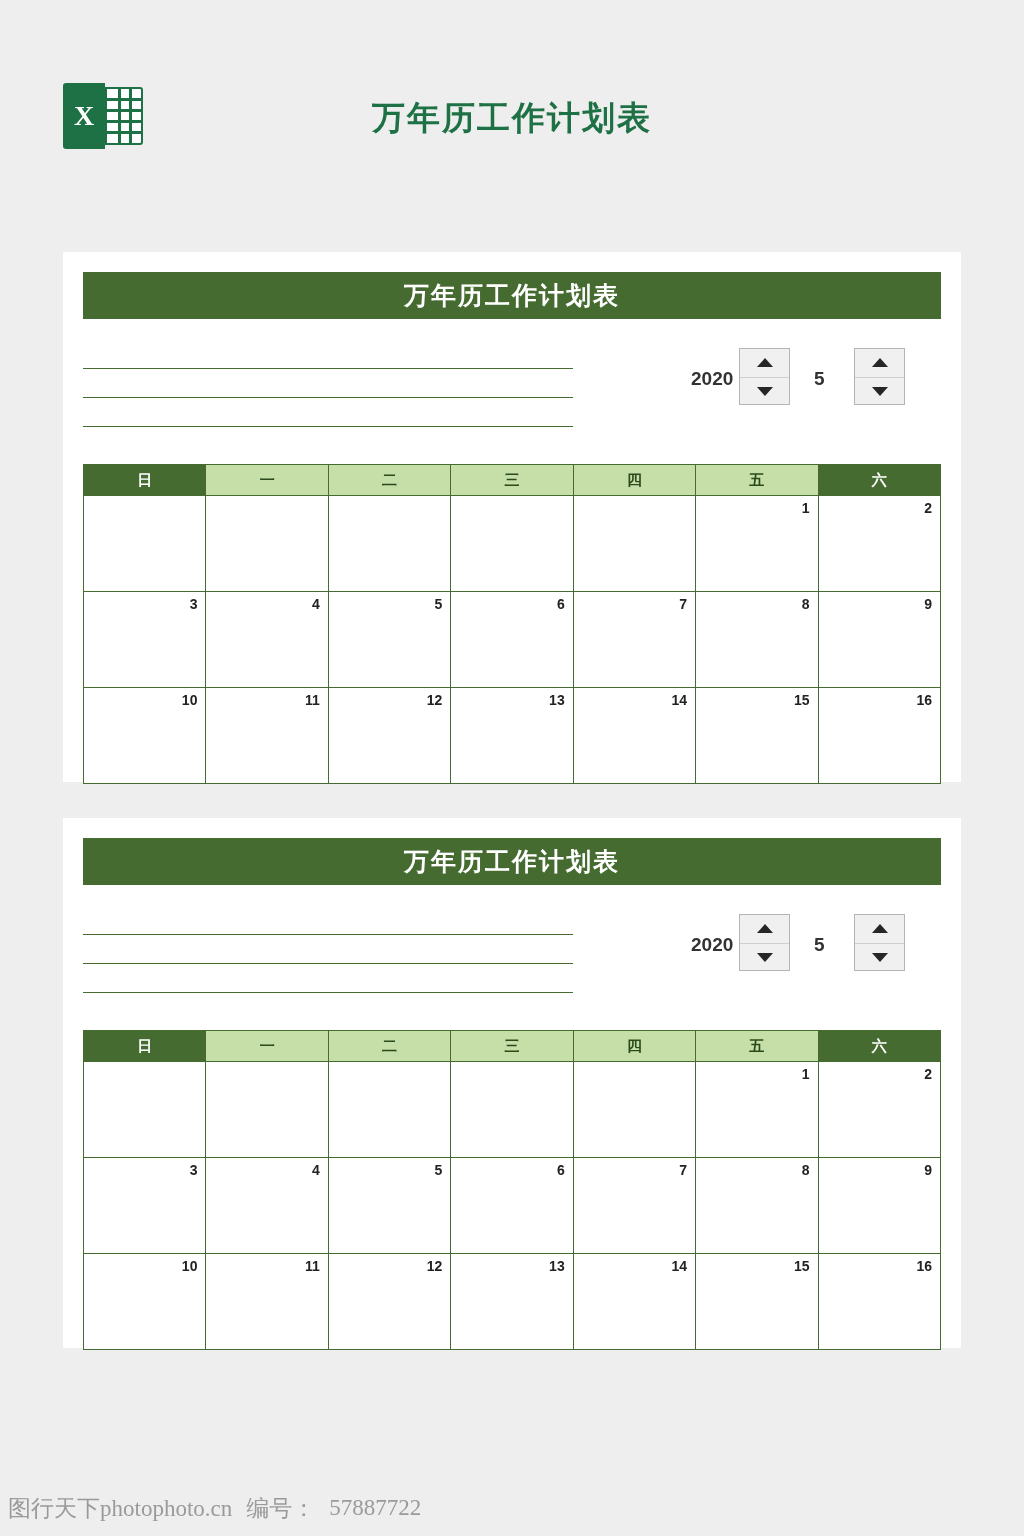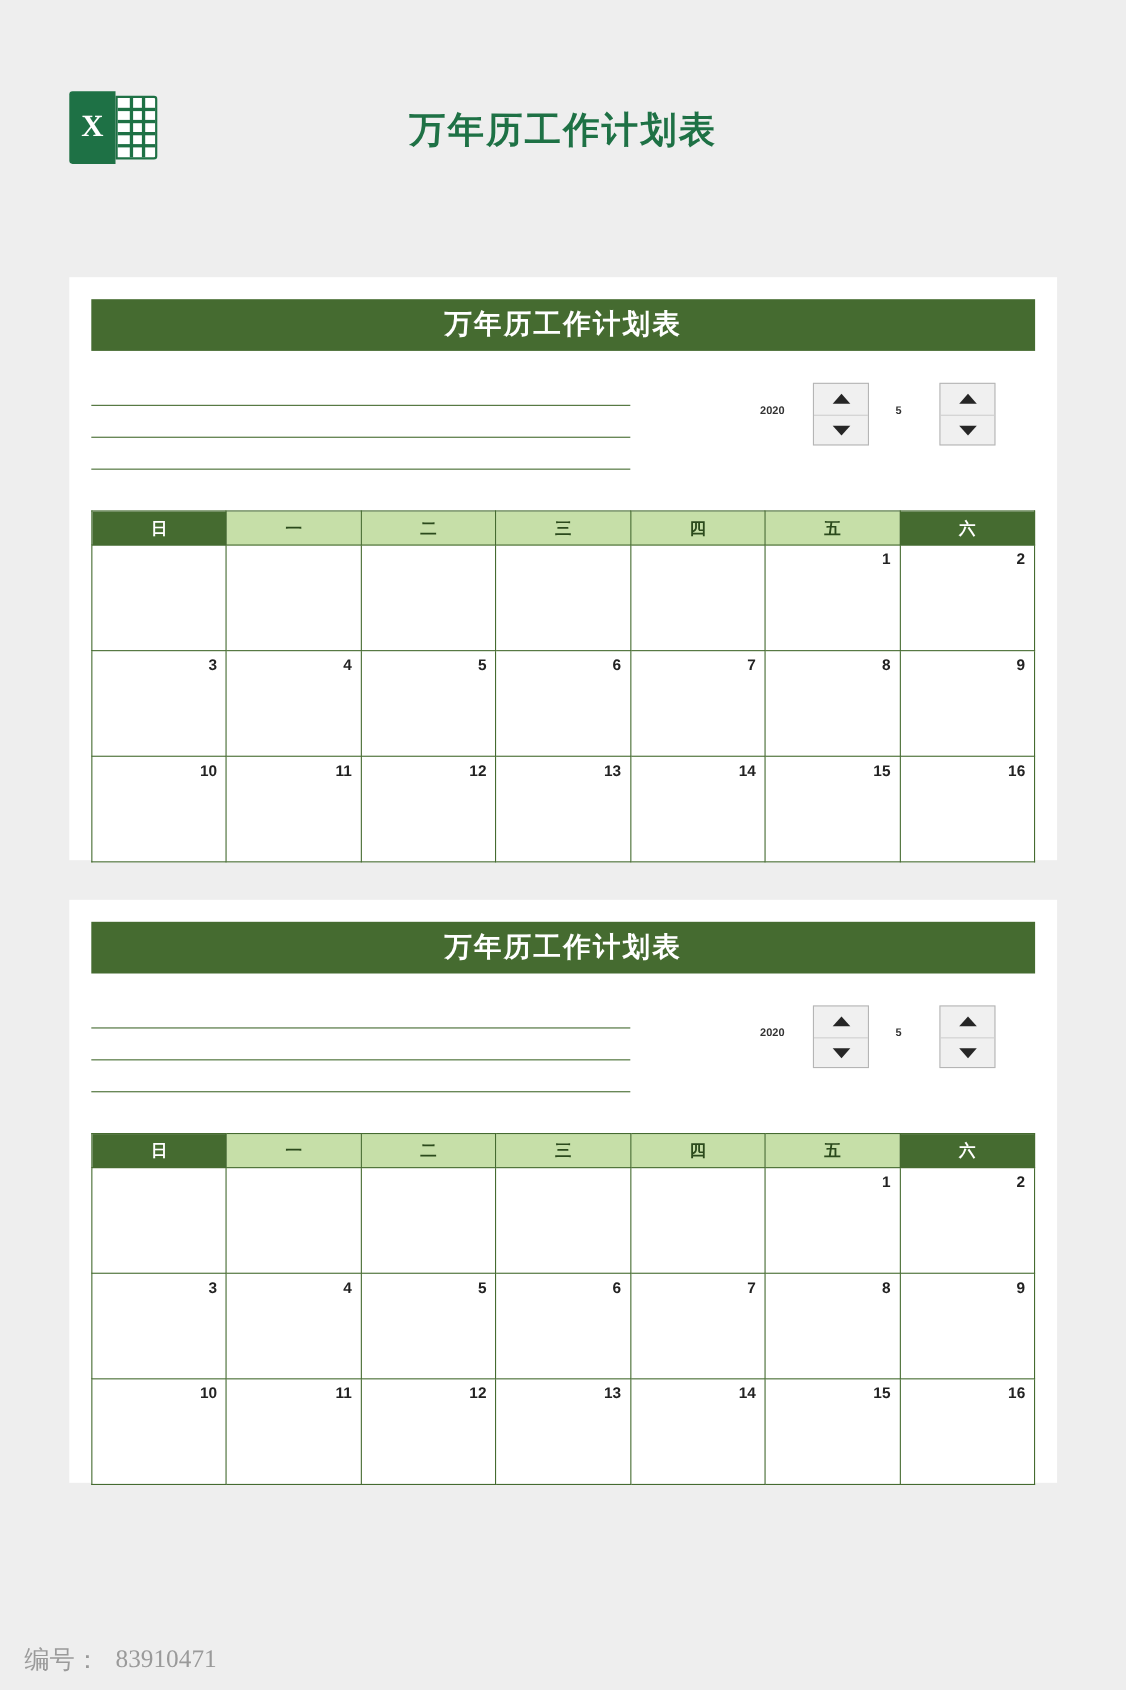--- a/index.html
+++ b/index.html
@@ -121,21 +121,21 @@
   .spinner-area {
     position: absolute;
     right: 20px;
     top: 88px;
     width: 250px;
     height: 75px;
   }
   .spin-label {
     position: absolute;
     top: 28px;
-    font-size: 10px;
+    font-size: 19px;
     font-weight: bold;
     color: #333333;
   }
   .spin-label.year { left: 0px; }
   .spin-label.month { left: 123px; }
   .spin-box {
     position: absolute;
     top: 8px;
     width: 51px;
     height: 57px;
@@ -382,15 +382,16 @@
         <td>13</td>
         <td>14</td>
         <td>15</td>
         <td>16</td>
       </tr>
     </tbody>
   </table>
 </div>
 
 <div class="footer">
+  <span class="wm-site">图行天下photophoto.cn</span>
   <span class="wm-id">编号：</span>
-  <span class="wm-id">83910471</span>
+  <span class="wm-id">57887722</span>
 </div>
 
 </body></html>

